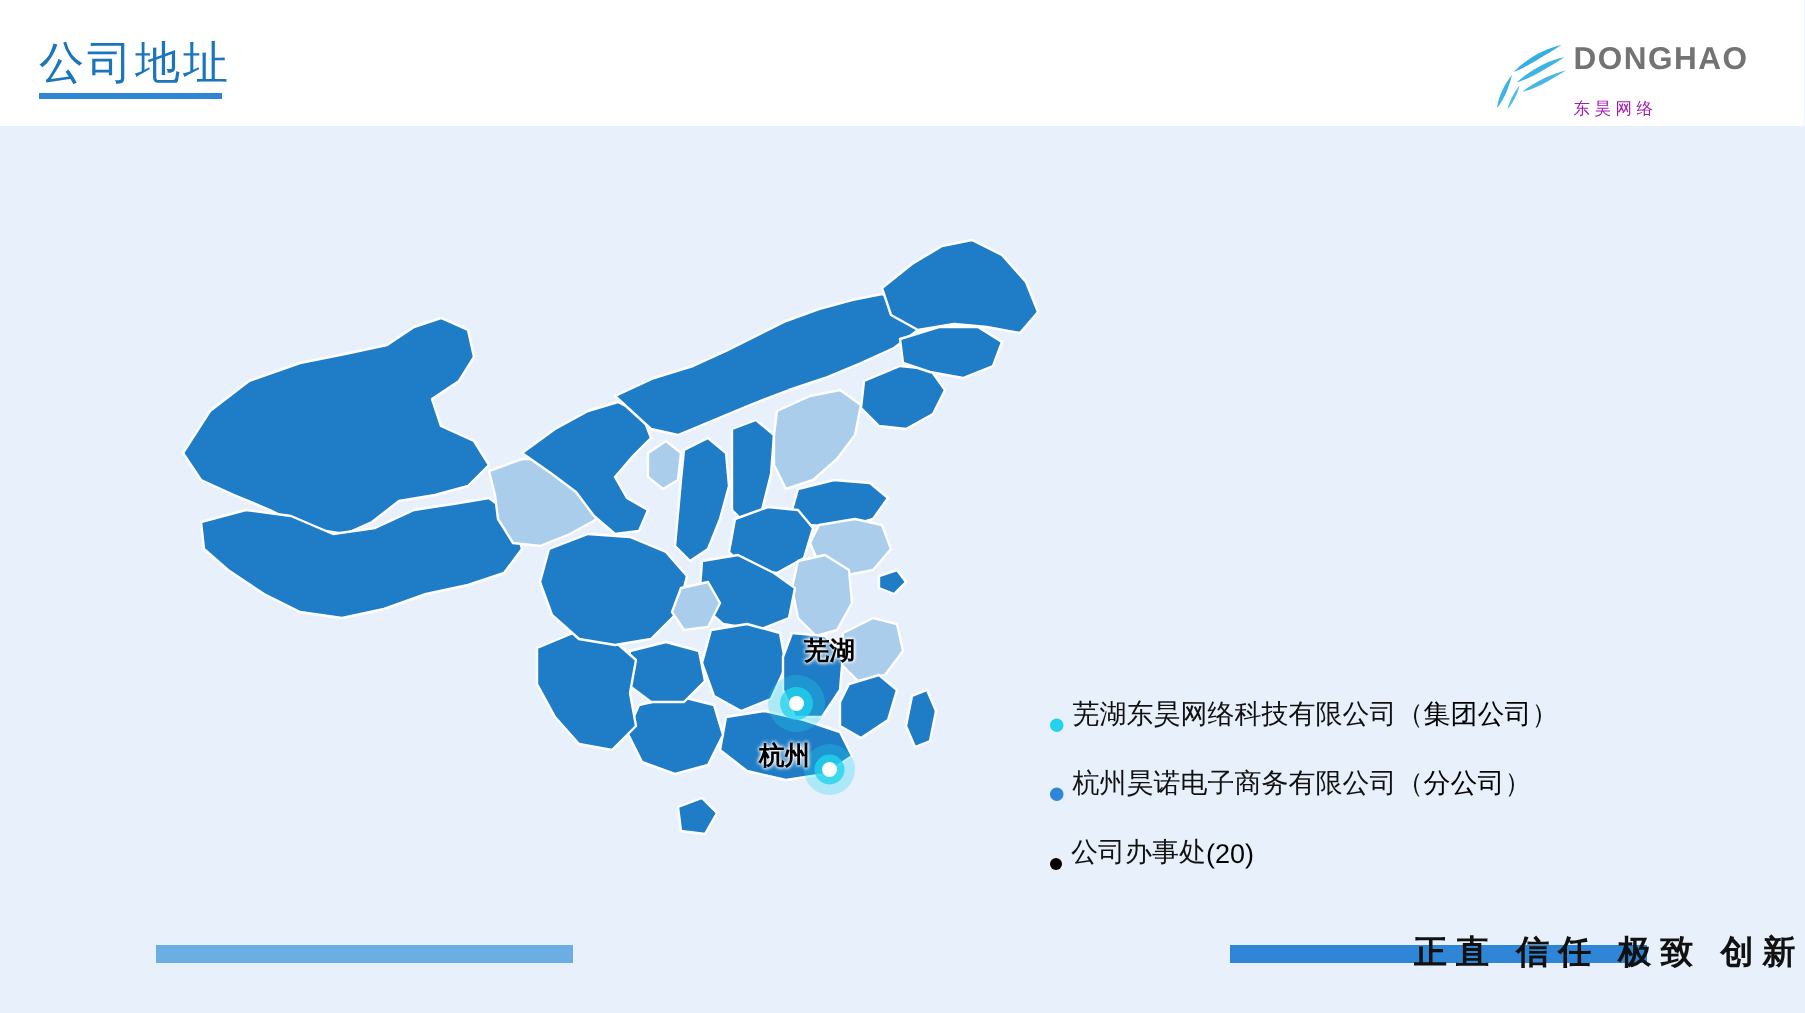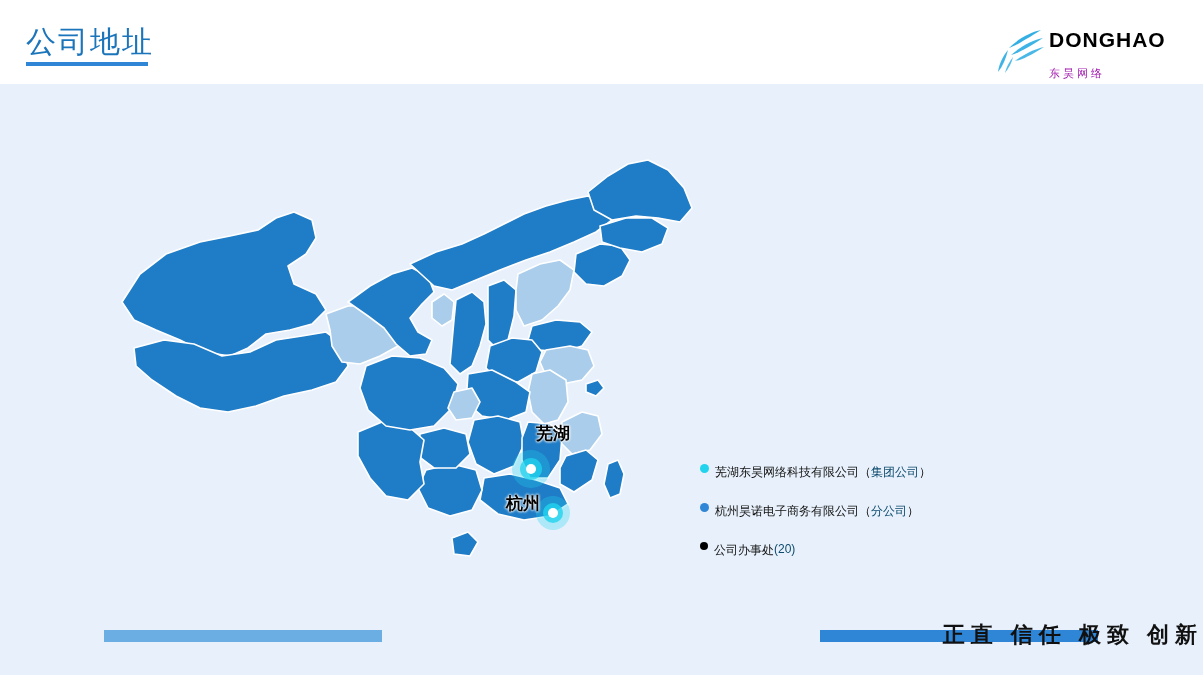--- a/index.html
+++ b/index.html
@@ -24,21 +24,21 @@
     position:absolute;left:26px;top:62px;width:122px;height:4px;
     background:#2f86d6;
   }
   .logo{
     position:absolute;right:22px;top:12px;width:170px;height:58px;
   }
   .logo-text{
     position:absolute;right:22px;top:16px;width:110px;text-align:left;
   }
   .logo-en{
-    font-size:21px;font-weight:bold;color:#000000;letter-spacing:1px;
+    font-size:21px;font-weight:bold;color:#737373;letter-spacing:1px;
     line-height:24px;
   }
   .logo-cn{
     font-size:11px;color:#a21caf;letter-spacing:3px;line-height:18px;margin-top:12px;
   }
   .logo-mark{
     position:absolute;right:134px;top:14px;width:52px;height:48px;
   }
   
   .stage{
@@ -46,30 +46,30 @@
     background:#e8f1fb;
   }
   .map-wrap{
     position:absolute;left:80px;top:50px;width:640px;height:470px;
   }
   
   .legend{
     position:absolute;left:700px;top:380px;width:400px;
   }
   .legend-row{
-    display:flex;align-items:flex-start;margin-bottom:22px;
-    font-size:12px;color:#111111;white-space:nowrap;
+    display:flex;align-items:flex-end;margin-bottom:22px;
+    font-size:18px;color:#111111;white-space:nowrap;
   }
   .dot{
     width:9px;height:9px;border-radius:50%;margin-right:6px;flex:none;
   }
   .dot.cyan{background:#22d3ee;}
   .dot.blue{background:#2f86d6;}
   .dot.black{background:#000000;width:8px;height:8px;}
-  .red{color:#0c4a6e;}
+  .red{color:#000000;}
   
   .footer-bar-left{
     position:absolute;left:104px;top:546px;width:278px;height:12px;
     background:#6aaee4;
   }
   .footer-bar-right{
     position:absolute;left:820px;top:546px;width:278px;height:12px;
     background:#2f86d6;
   }
   .footer-slogan{

